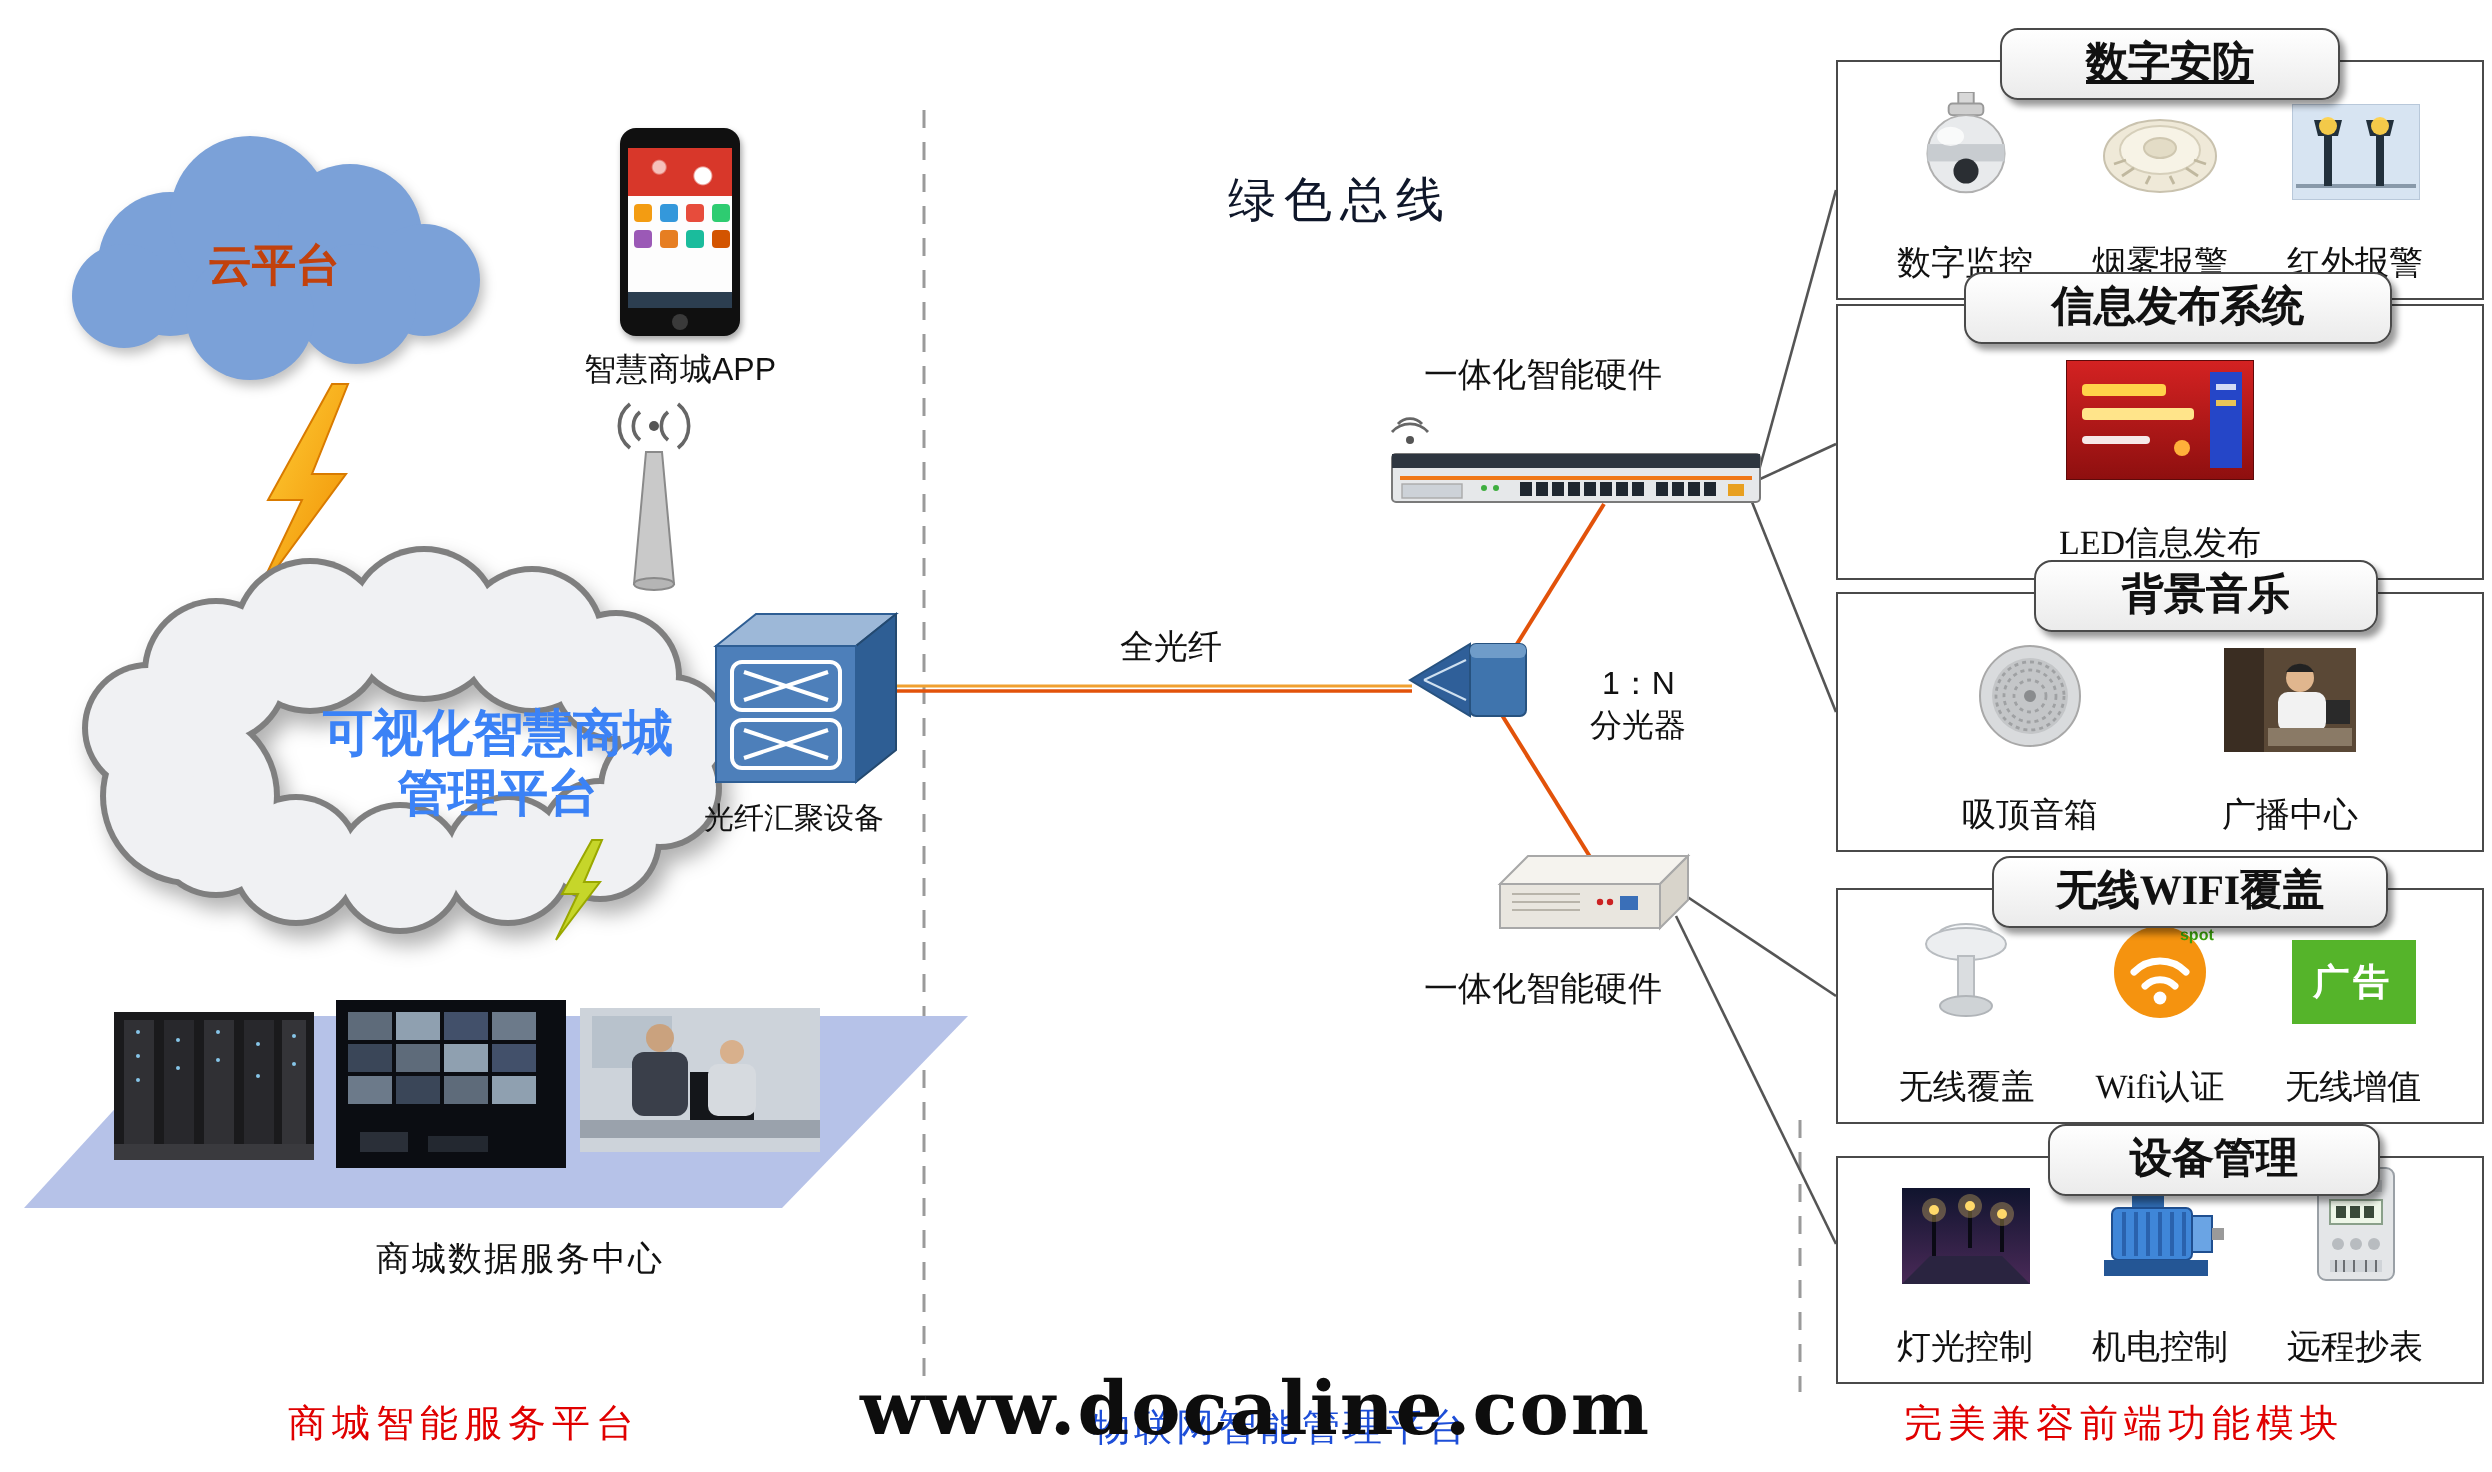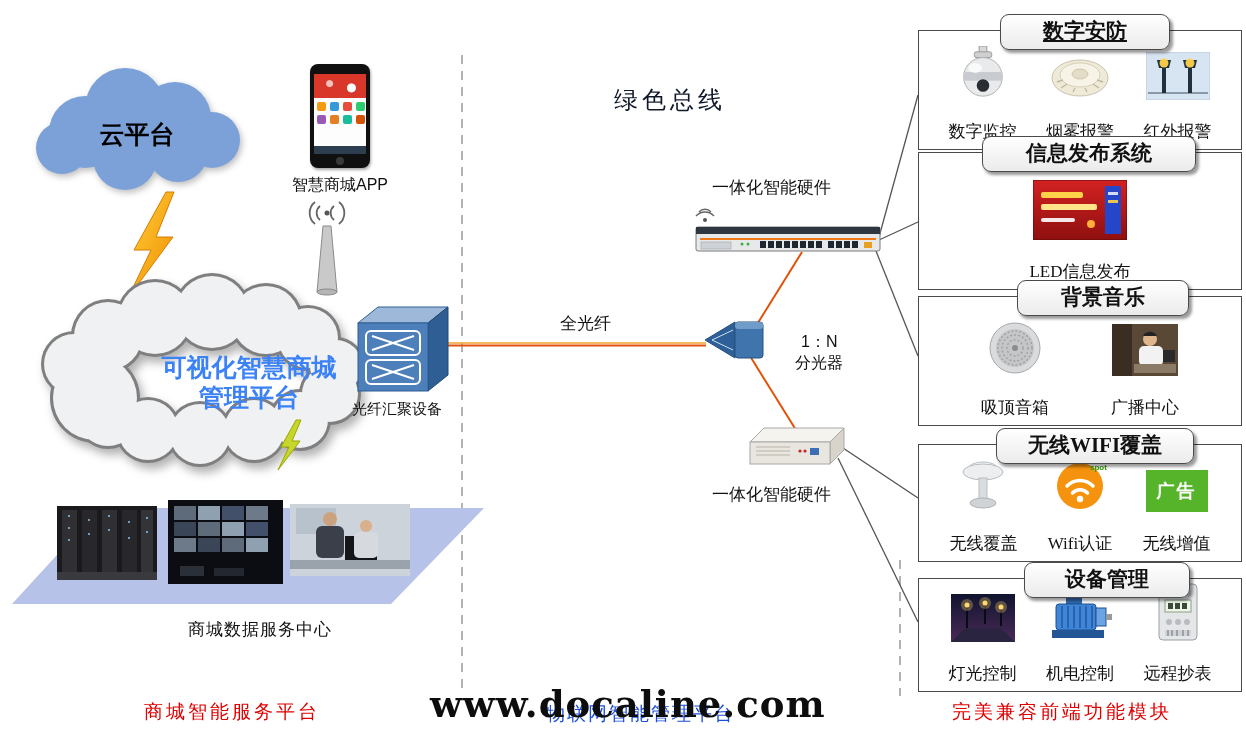--- a/index.html
+++ b/index.html
@@ -4,21 +4,21 @@
 <style>
   html,body{margin:0;padding:0;background:#fff;}
   .canvas{
     position:relative;width:1246px;height:736px;background:#fff;overflow:hidden;
     font-family:"Liberation Sans",sans-serif;color:#111;
   }
   .layer{position:absolute;left:0;top:0;z-index:0;}
   .txt{position:absolute;z-index:2;white-space:nowrap;}
   .center{text-align:center;}
   
-  .t-cloud{left:72px;top:118px;width:130px;font-weight:bold;font-size:25px;color:#000000;}
+  .t-cloud{left:72px;top:118px;width:130px;font-weight:bold;font-size:22px;color:#c2410c;}
   .t-mgmt{left:118px;top:352px;width:262px;font-weight:bold;font-size:25px;line-height:30px;color:#3b82f6;}
   
   .t-app{left:272px;top:175px;width:136px;font-size:16px;}
   .t-fiberdev{left:340px;top:400px;width:114px;font-size:15px;}
   .t-greenbus{left:614px;top:84px;font-size:24px;letter-spacing:4px;color:#0f172a;}
   .t-allfiber{left:560px;top:312px;font-size:17px;}
   .t-hwtop{left:712px;top:176px;font-size:17px;}
   .t-split1{left:801px;top:332px;font-size:16px;}
   .t-split2{left:795px;top:353px;font-size:16px;}
   .t-hwbottom{left:712px;top:483px;font-size:17px;}

